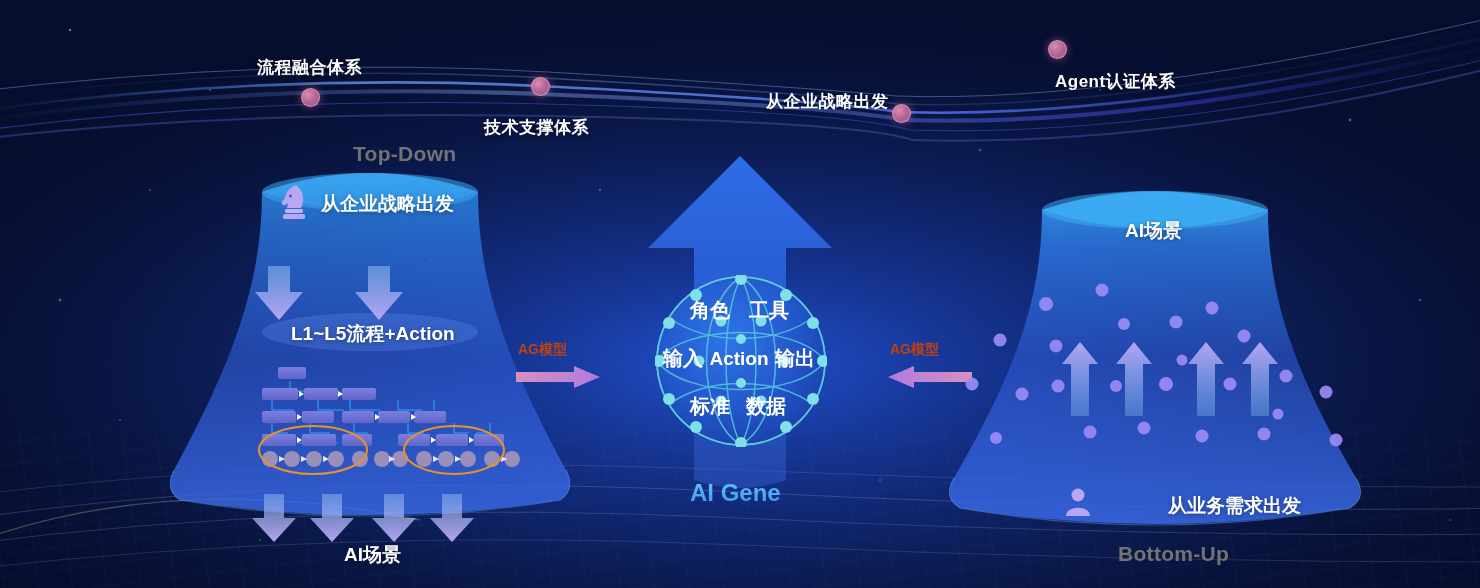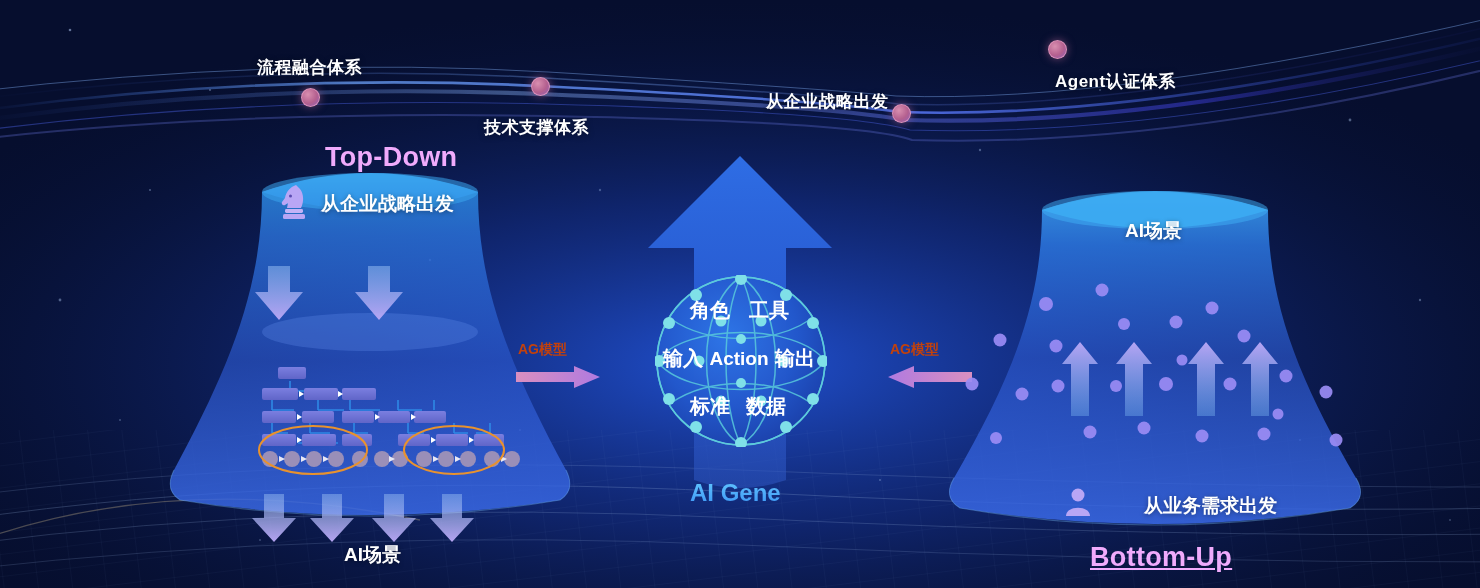--- a/index.html
+++ b/index.html
@@ -37,25 +37,26 @@
     font-weight:bold;
     color:#3aa5f5;
     background:linear-gradient(180deg,#5fc6ff 0%,#2f86f0 100%);
     -webkit-background-clip:text; background-clip:text;
     -webkit-text-fill-color:transparent;
     white-space:nowrap;
     letter-spacing:.3px;
   }
   .title-side {
     position:absolute;
-    font-size:27px;
-    font-weight:bold;
-    color:#f0abfc;
+    font-size:21px;
+    font-weight:bold;
+    color:#737373;
     white-space:nowrap;
     letter-spacing:.3px;
+    margin-left:28px;
   }
   .ag-label {
     position:absolute;
     font-size:14px;
     font-weight:bold;
     color:#c2410c;
     white-space:nowrap;
   }
   .funnel-title {
     position:absolute;
@@ -223,20 +224,21 @@
 
   <svg style="position:absolute; left:278px; top:182px;" width="34" height="40" viewBox="0 0 34 40">
     <path d="M18 3 C12 5, 8 10, 7 16 L4 20 C3 22, 5 24, 7 23 L10 21 L9 26 L23 26 C26 20, 26 12, 22 7 Z" fill="#b9a6f5"></path>
     <circle cx="12.5" cy="14" r="1.5" fill="#5a4bb0"></circle>
     <rect x="7" y="27" width="18" height="4" rx="1.4" fill="#c3b3f8"></rect>
     <rect x="5" y="32" width="22" height="5" rx="1.6" fill="#b9a6f5"></rect>
   </svg>
 
   <div class="funnel-title" style="left:321px; top:191px;">从企业战略出发</div>
 
+  <div class="funnel-title" style="left:291px; top:321px;">L1~L5流程+Action</div>
 
   <svg style="position:absolute; left:258px; top:355px;" width="270" height="115" viewBox="0 0 270 115">
     <defs>
       <linearGradient id="boxG" x1="0" y1="0" x2="0" y2="1">
         <stop offset="0%" stop-color="#7b7fe0"></stop>
         <stop offset="100%" stop-color="#6065c8"></stop>
       </linearGradient>
     </defs>
     <g stroke="#2f8ce8" stroke-width="1.6" fill="none" opacity="0.95">
 
@@ -503,17 +505,17 @@
     </g>
   </svg>
 
   <div class="funnel-title" style="left:1125px; top:218px;">AI场景</div>
 
   <svg style="position:absolute; left:1064px; top:487px;" width="28" height="30" viewBox="0 0 28 30">
     <circle cx="14" cy="8" r="6.5" fill="#b9a6f5"></circle>
     <path d="M2 29 C 2 18, 26 18, 26 29 Z" fill="#b9a6f5"></path>
   </svg>
 
-  <div class="funnel-title" style="left:1144px; top:493px;font-family:Liberation Serif, serif;">从业务需求出发</div>
-
-  <div class="title-side" style="left:1090px; top:542px;text-decoration:underline;">Bottom-Up</div>
+  <div class="funnel-title" style="left:1168px; top:493px;font-family:Liberation Serif, serif;">从业务需求出发</div>
+
+  <div class="title-side" style="left:1090px; top:542px;">Bottom-Up</div>
 
 </div>
 
 </body></html>

